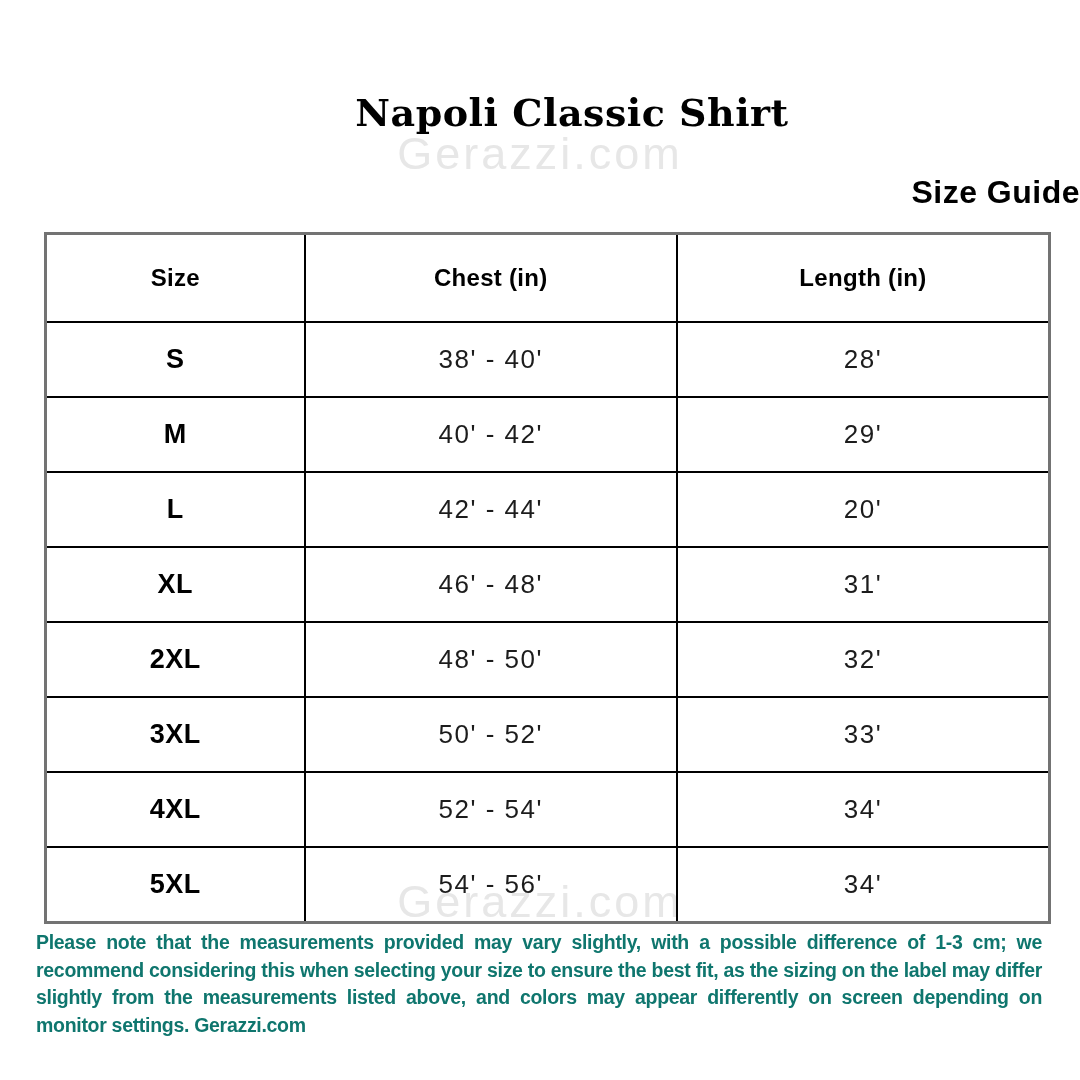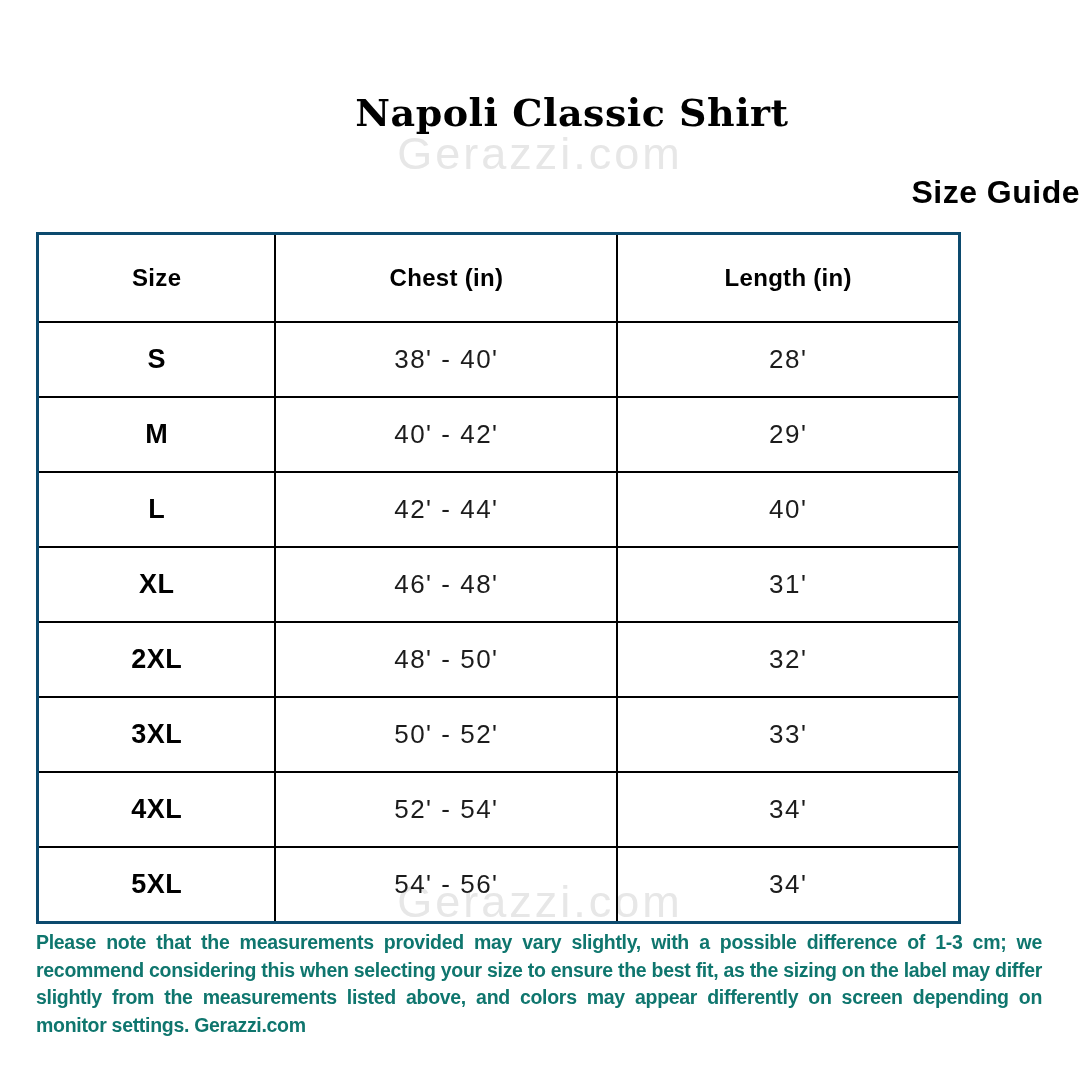--- a/index.html
+++ b/index.html
@@ -56,26 +56,26 @@
     text-align: right;
     font-family: "Liberation Sans", sans-serif;
     font-weight: 700;
     font-size: 32px;
     letter-spacing: 0.5px;
     z-index: 1;
   }
 
   table.size-table {
     position: absolute;
-    left: 36px;
+    left: 44px;
     top: 232px;
-    width: 925px;
+    width: 1007px;
     border-collapse: collapse;
     table-layout: fixed;
-    border: 3px solid #0c4a6e;
+    border: 3px solid #737373;
     z-index: 1;
     background: transparent;
   }
   col.c-size   { width: 25.8%; }
   col.c-chest  { width: 37.1%; }
   col.c-length { width: 37.1%; }
 
   .size-table th,
   .size-table td {
     border: 2px solid #000000;
@@ -154,21 +154,21 @@
           <td class="value-cell">28'</td>
         </tr>
         <tr>
           <td class="size-cell">M</td>
           <td class="value-cell">40' - 42'</td>
           <td class="value-cell">29'</td>
         </tr>
         <tr>
           <td class="size-cell">L</td>
           <td class="value-cell">42' - 44'</td>
-          <td class="value-cell">40'</td>
+          <td class="value-cell">20'</td>
         </tr>
         <tr>
           <td class="size-cell">XL</td>
           <td class="value-cell">46' - 48'</td>
           <td class="value-cell">31'</td>
         </tr>
         <tr>
           <td class="size-cell">2XL</td>
           <td class="value-cell">48' - 50'</td>
           <td class="value-cell">32'</td>

